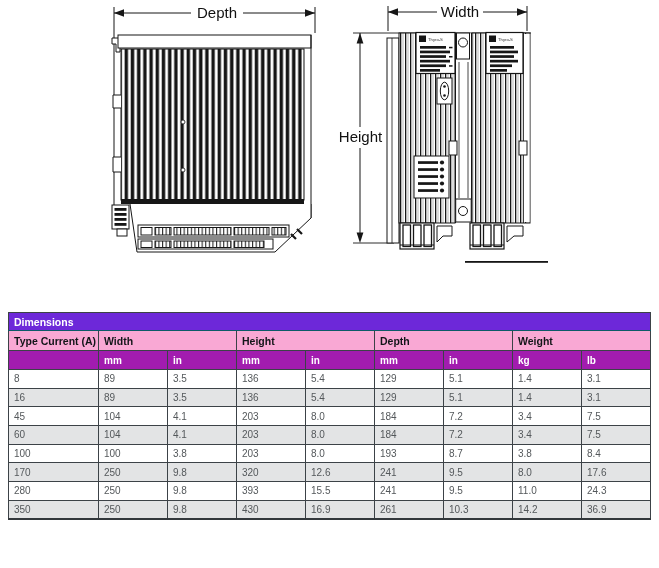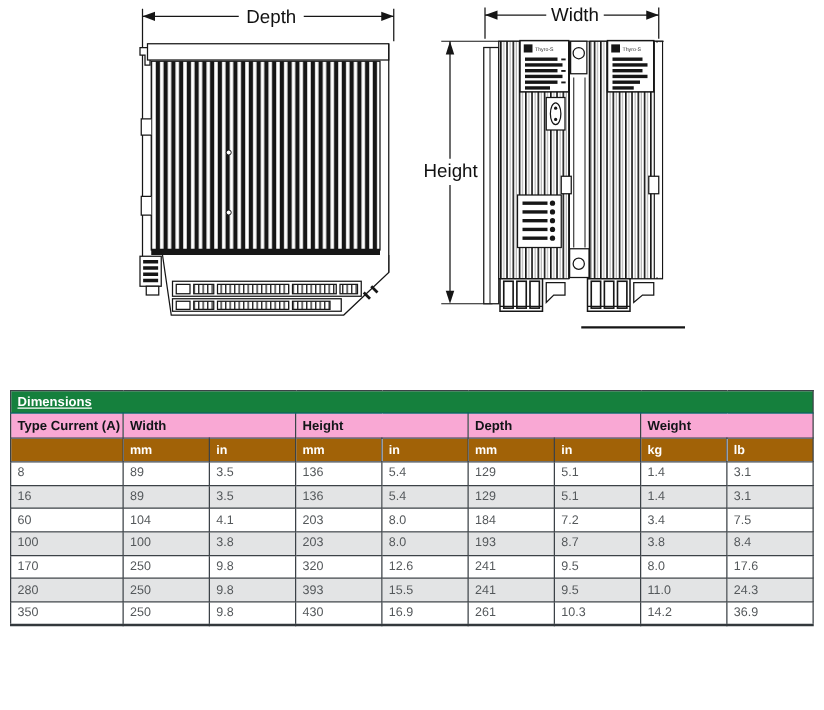--- a/index.html
+++ b/index.html
@@ -3,23 +3,23 @@
 <meta charset="utf-8">
 <style>
   html,body{margin:0;padding:0;background:#fff;}
   body{width:659px;height:568px;font-family:"Liberation Sans",sans-serif;overflow:hidden;}
   svg{display:block;}
   text{font-family:"Liberation Sans",sans-serif;}
   table.dim{border-collapse:collapse;table-layout:fixed;width:643px;margin:8px 0 0 8px;
     font-size:10px;border:1px solid #3C4247;border-bottom:2px solid #33383C;}
   table.dim td,table.dim th{border:1px solid #3C4247;padding:0 2px 0 5px;text-align:left;
     vertical-align:middle;white-space:nowrap;overflow:hidden;}
-  tr.title-row td{background:#15803d;color:#fff;font-weight:bold;height:17px;font-size:10.5px;border-bottom-color:#0d5a68;text-decoration:underline;}
+  tr.title-row td{background:#6d28d9;color:#fff;font-weight:bold;height:17px;font-size:10.5px;border-bottom-color:#0d5a68;}
   tr.group-row th{background:#f9a8d4;color:#121518;font-weight:bold;height:19px;font-size:10.5px;}
-  tr.units-row td{background:#a16207;color:#fff;font-weight:bold;height:18px;}
+  tr.units-row td{background:#a21caf;color:#fff;font-weight:bold;height:18px;}
   tbody.data th{font-weight:normal;}
   tbody.data tr{height:18.7px;}
   tbody.data th,tbody.data td{color:#54585B;background:#fff;}
   tbody.data tr:nth-child(even) th,tbody.data tr:nth-child(even) td{background:#E3E4E5;}
 </style>
 </head>
 <body>
 
 <svg width="659" height="304" viewBox="0 0 659 304">
 
@@ -257,20 +257,31 @@
       <td>89</td>
         <td>3.5</td>
         <td>136</td>
         <td>5.4</td>
         <td>129</td>
         <td>5.1</td>
         <td>1.4</td>
         <td>3.1</td>
     </tr>
     <tr>
+      <th>45</th>
+      <td>104</td>
+        <td>4.1</td>
+        <td>203</td>
+        <td>8.0</td>
+        <td>184</td>
+        <td>7.2</td>
+        <td>3.4</td>
+        <td>7.5</td>
+    </tr>
+    <tr>
       <th>60</th>
       <td>104</td>
         <td>4.1</td>
         <td>203</td>
         <td>8.0</td>
         <td>184</td>
         <td>7.2</td>
         <td>3.4</td>
         <td>7.5</td>
     </tr>

